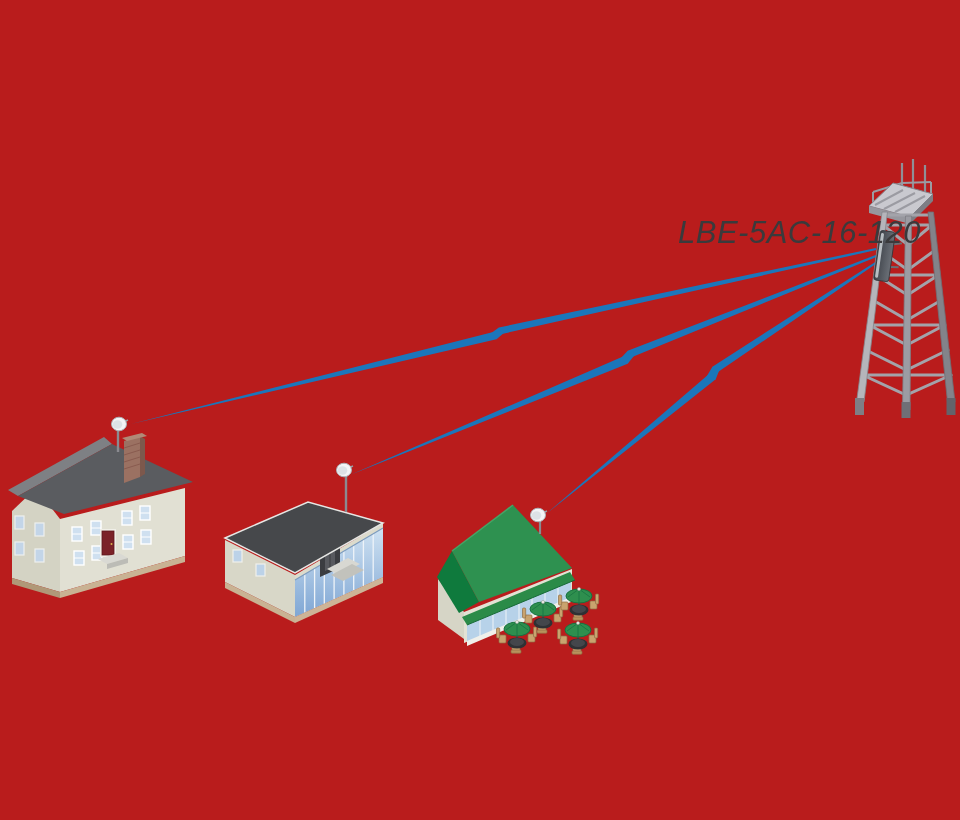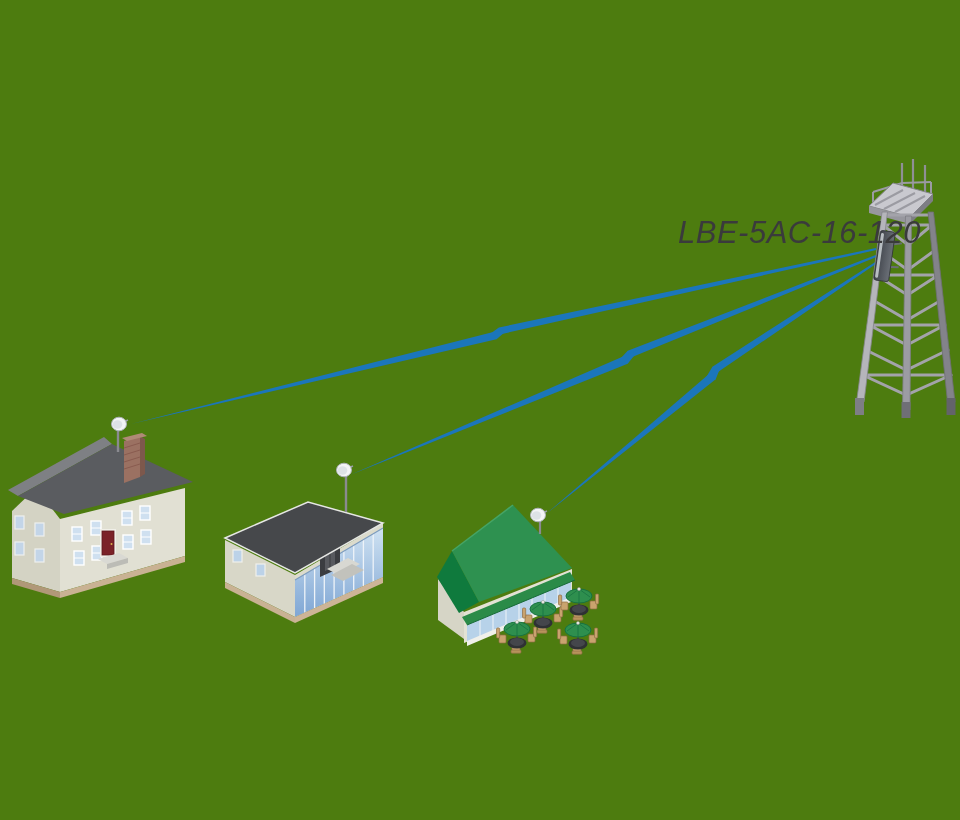--- a/index.html
+++ b/index.html
@@ -1,16 +1,16 @@
 <!DOCTYPE html>
 <html><head>
 <meta charset="utf-8">
 <style>
   html,body{margin:0;padding:0;background:#ffffff;}
-  .stage{position:relative;width:960px;height:820px;background:#4d7c0f;overflow:hidden;
+  .stage{position:relative;width:960px;height:820px;background:#b91c1c;overflow:hidden;
          font-family:"Liberation Sans",sans-serif;}
   svg{display:block;}
   .label-text{font-family:"Liberation Sans",sans-serif;font-style:italic;font-size:31px;letter-spacing:.5px;}
 </style>
 </head>
 <body>
 
 <div class="stage">
 <svg width="960" height="820" viewBox="0 0 960 820">
   <defs>

